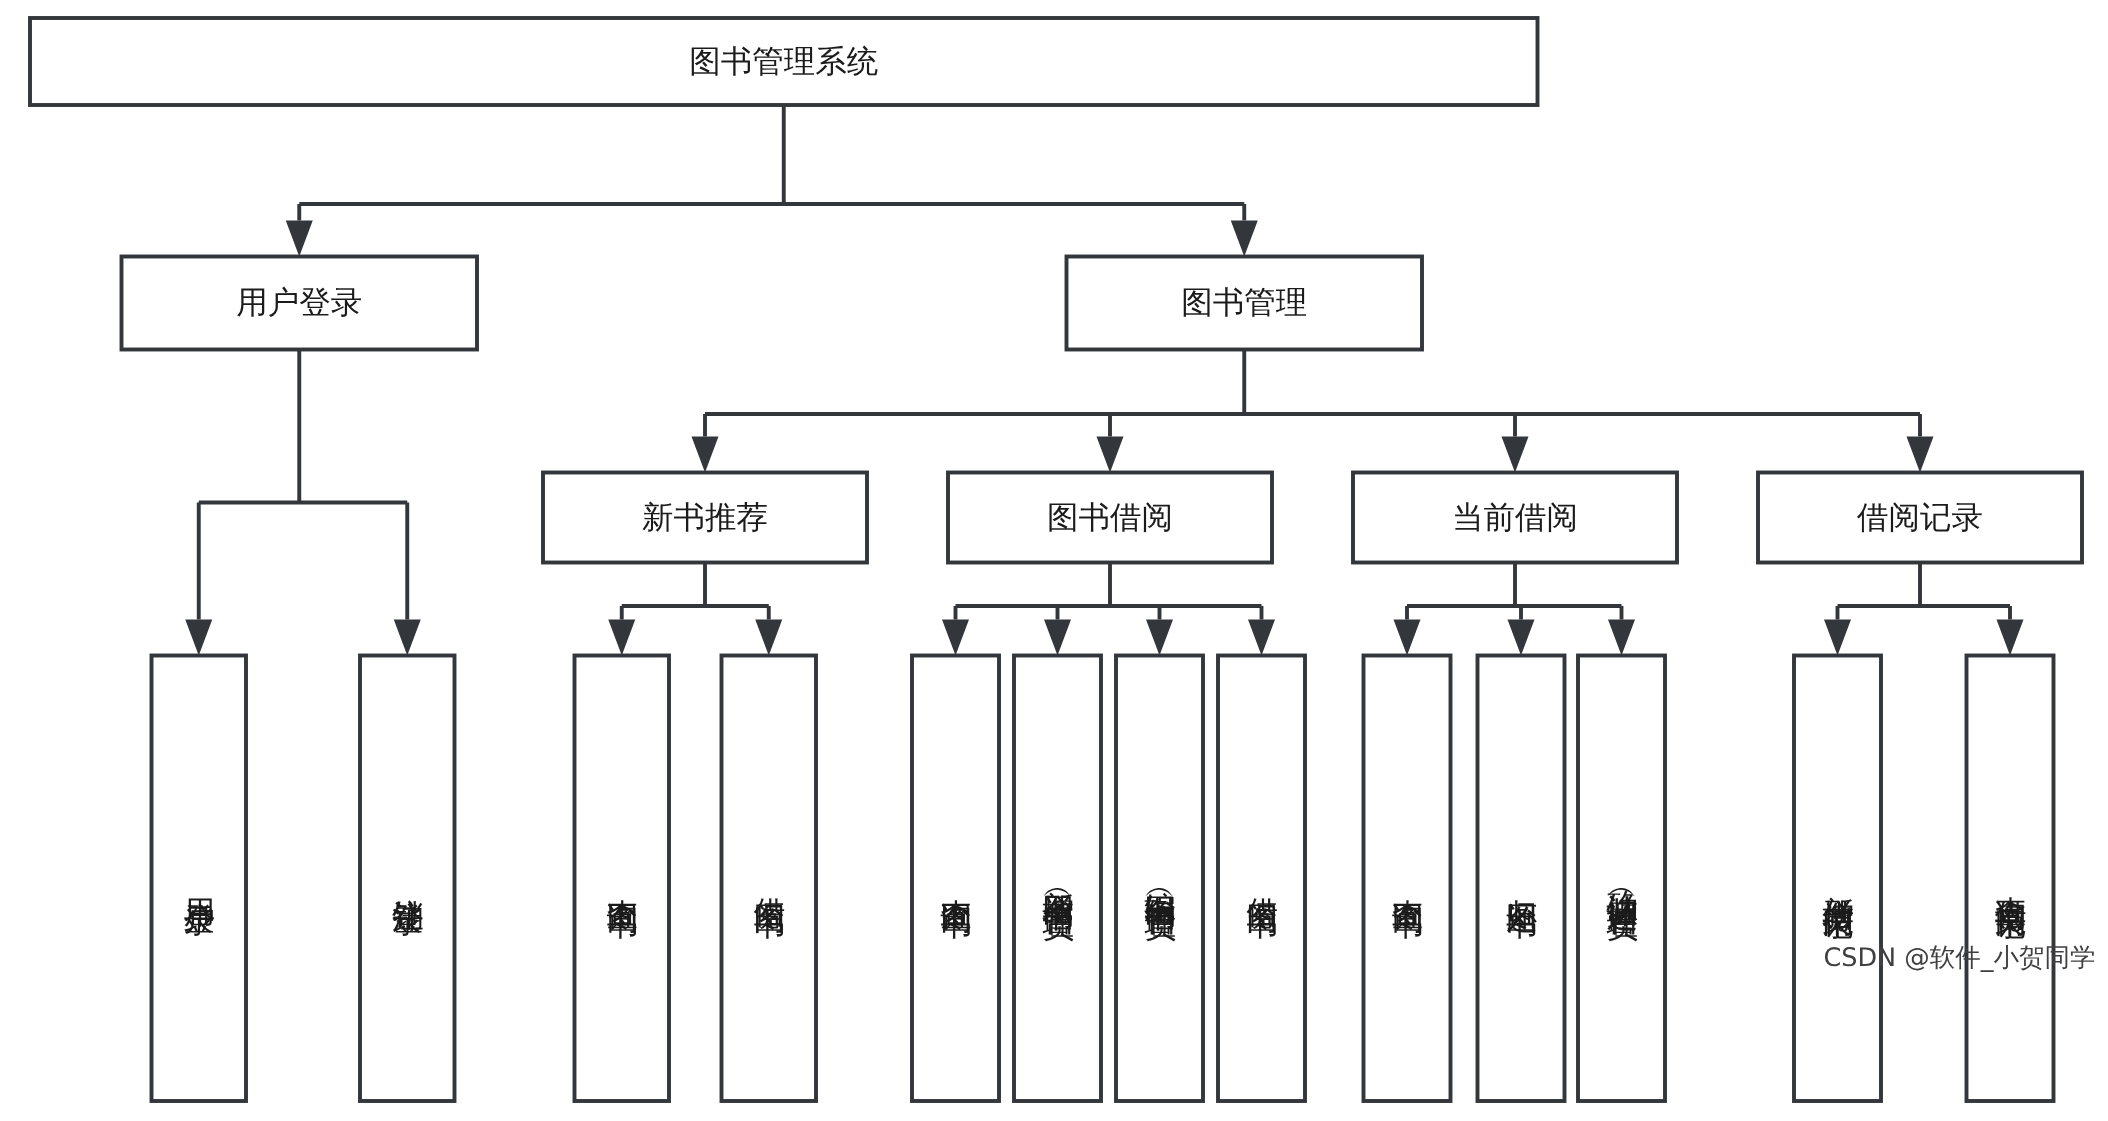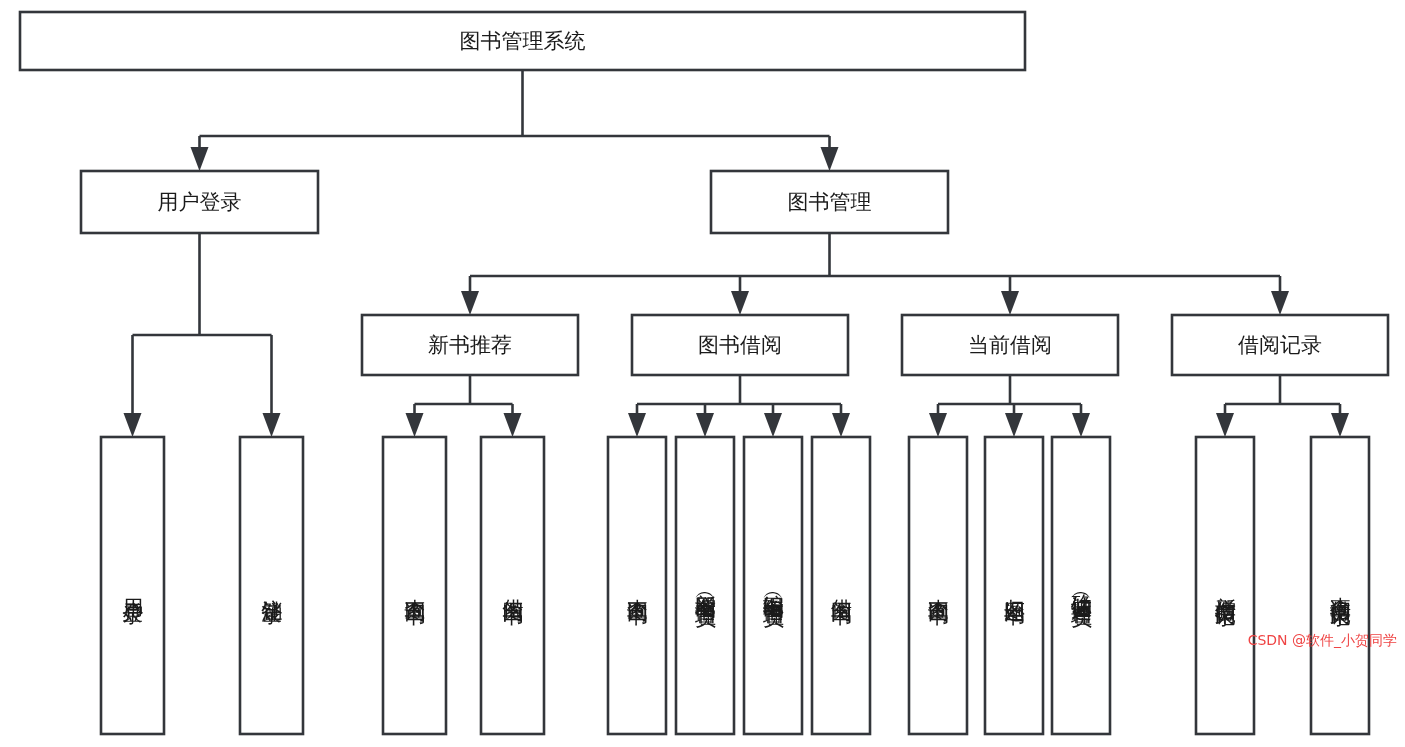--- a/index.html
+++ b/index.html
@@ -63,22 +63,22 @@
     justify-content: center;
     white-space: nowrap;
     pointer-events: none;
     user-select: none;
   }
   .watermark {
     position: absolute;
     right: 8px;
     bottom: 2px;
     font-family: "DejaVu Sans", "Liberation Sans", sans-serif;
-    font-size: 14px;
-    color: #ef4444;
+    font-size: 17px;
+    color: #404040;
     white-space: nowrap;
     user-select: none;
   }
 </style>
 </head>
 <body>
 
 <div id="diagram-root">
 
   <svg id="tree-svg" viewBox="0 0 1405 747">

